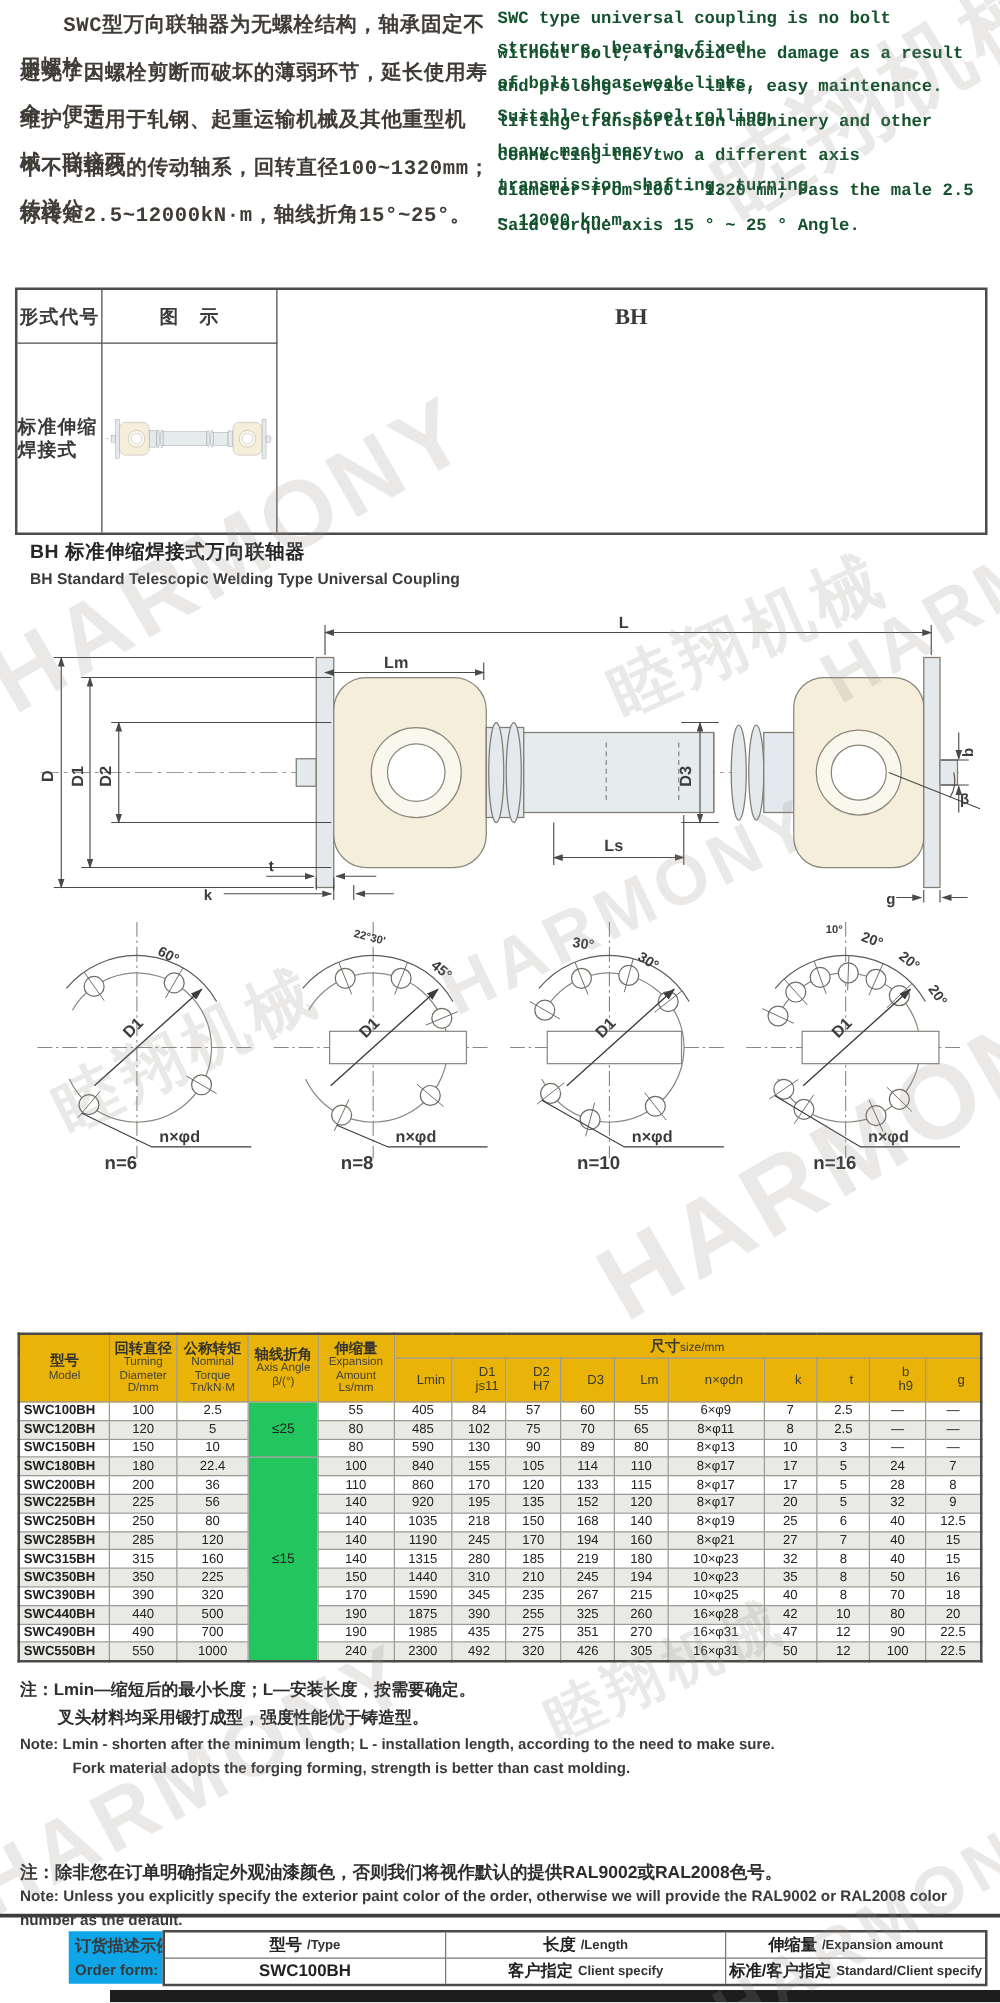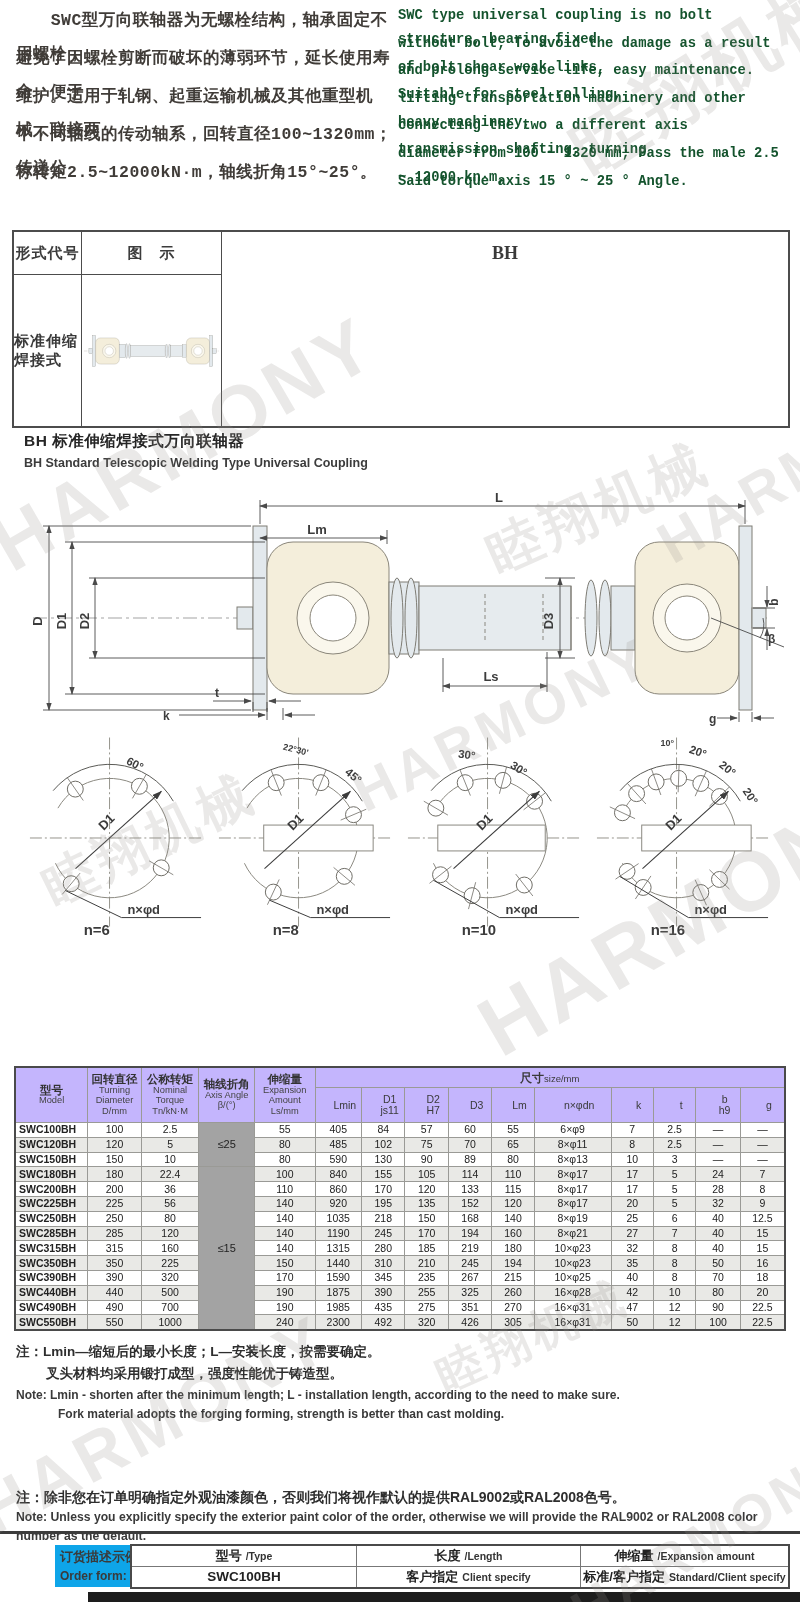--- a/index.html
+++ b/index.html
@@ -33,31 +33,31 @@
   .flange-row{position:absolute;top:733px;left:22px;width:758px;display:flex;z-index:2;}
   .flange-cell{width:189px;height:208px;position:relative;}
   svg text{fill:#3c3c3c;}
   
   .mt-title{position:absolute;top:1040px;left:0;width:800px;text-align:center;z-index:2;}
   .mt-title .t1{font-size:15px;font-weight:800;color:#262626;}
   .mt-title .t2{font-size:12px;font-weight:600;color:#3c3c3c;margin-left:4px;}
   table.mt{position:absolute;top:1066px;left:14px;width:772px;border-collapse:collapse;table-layout:fixed;
            border:2px solid #4a4a4a;z-index:2;background:#fff;}
   table.mt th,table.mt td{border:1px solid #9a9a96;text-align:center;padding:0;}
-  table.mt thead th{background:#c4b5fd;font-weight:normal;}
+  table.mt thead th{background:#eab308;font-weight:normal;}
   table.mt thead .hstack div:first-child{font-size:11.5px;font-weight:700;color:#333;}
   table.mt thead .hstack div{font-size:9.3px;line-height:10.5px;color:#444;}
   .size-head .zh{font-size:12px;font-weight:700;}
   .size-head .en{font-size:9.5px;}
   table.mt thead tr.sub th{font-size:10.5px;height:34px;padding-left:13px;}
   table.mt thead tr.sub th div{line-height:11px;font-size:10.5px;}
   table.mt tbody td{font-size:10.5px;height:13.8px;line-height:13px;color:#222;}
   table.mt tbody td.model{text-align:left;padding-left:3px;font-weight:600;}
   table.mt tbody tr:nth-child(even){background:#e9e9e6;}
-  table.mt tbody td.beta{background:#a3a3a3;font-size:11px;}
+  table.mt tbody td.beta{background:#22c55e;font-size:11px;}
   table.mt tbody tr.g2-first td{border-top:1.6px solid #555;}
   
   .notes{position:absolute;top:1340px;left:16px;z-index:2;}
   .notes .zh1{font-size:13.5px;font-weight:700;line-height:23px;color:#2e2e2e;}
   .notes .zh2{font-size:13.5px;font-weight:700;line-height:22px;padding-left:30px;color:#2e2e2e;}
   .notes .en1{font-size:12px;font-weight:600;line-height:20px;color:#3a3a3a;}
   .notes .en2{font-size:12px;font-weight:600;line-height:18px;padding-left:42px;color:#3a3a3a;}
   .paint-note{position:absolute;top:1487px;left:16px;z-index:2;}
   .paint-note .zh{font-size:14px;font-weight:700;color:#2e2e2e;line-height:21px;}
   .paint-note .en{font-size:12.2px;font-weight:600;color:#3a3a3a;line-height:19px;}

